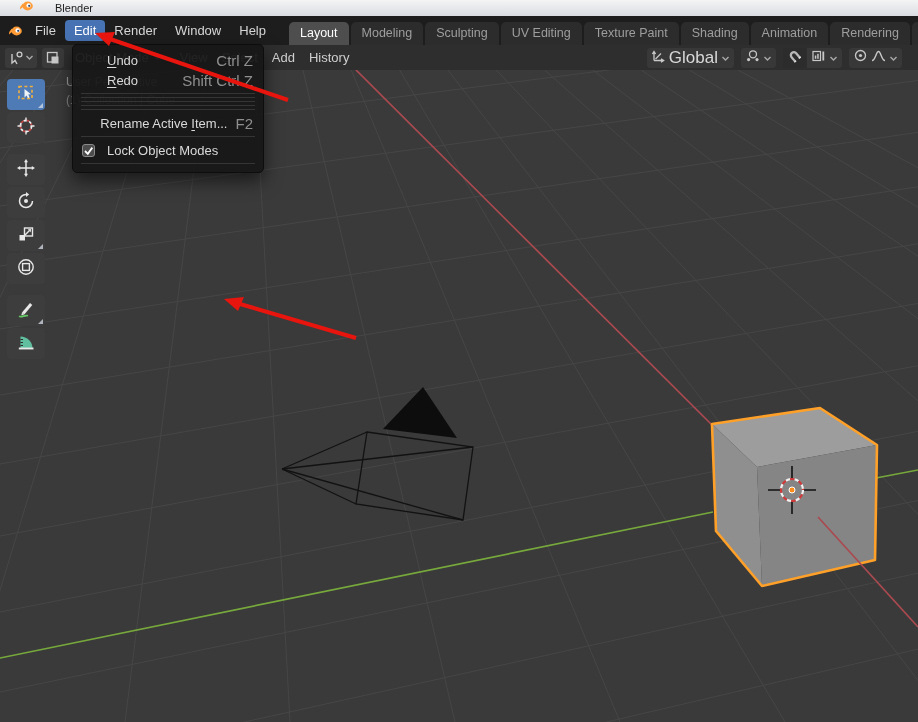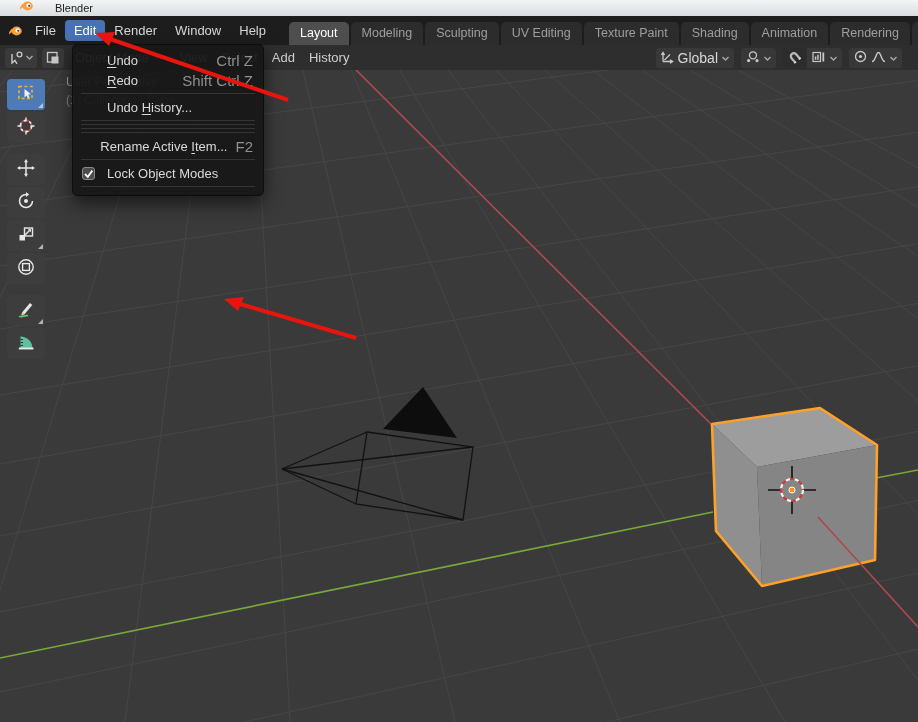--- a/index.html
+++ b/index.html
@@ -24,21 +24,21 @@
   .tab.active { background:#4e4e4e; color:#fdfdfd; }
 
   
   .vheader { height:25px; background:#2e2e2e; display:flex; align-items:center; padding:0 16px 0 5px; gap:5px; }
   .ts-btn { height:20px; background:#3a3a3a; border-radius:3px; display:flex; align-items:center;
     padding:0 3px; gap:1px; }
   .vh-menu { color:#cfcfcf; font-size:13px; padding:2px 7px; border-radius:3px; white-space:nowrap; }
   .vh-mode { display:flex; align-items:center; gap:4px; color:#cfcfcf; font-size:13px; padding:2px 6px; }
   .vh-right { margin-left:auto; display:flex; align-items:center; gap:7px; }
   .widget { height:20px; background:#383838; border-radius:3px; display:flex; align-items:center;
-    padding:0 4px; gap:3px; color:#d8d8d8; font-size:14px; }
+    padding:0 4px; gap:3px; color:#d8d8d8; font-size:17px; }
   .wgroup { display:flex; gap:1px; }
   .wgroup .widget:first-child { border-radius:3px 0 0 3px; background:#2c2c2c; }
   .wgroup .widget:last-child { border-radius:0 3px 3px 0; }
 
   
   .viewport { position:absolute; left:0; top:70px; width:918px; height:652px; overflow:hidden; }
   .scene { position:absolute; inset:0; }
   .ov-text { position:absolute; left:66px; font-size:12px; pointer-events:none; }
 
   
@@ -324,25 +324,20 @@
       <span class="mi-icon"></span>
       <span class="mi-label"><u>U</u>ndo</span>
       <span class="mi-sc">Ctrl Z</span>
     </div>
     <div class="mi">
       <span class="mi-icon"></span>
       <span class="mi-label"><u>R</u>edo</span>
       <span class="mi-sc">Shift Ctrl Z</span>
     </div>
     <div class="msep"></div>
-    <div class="mi">
-      <span class="mi-icon"></span>
-      <span class="mi-label">Undo <u>H</u>istory...</span>
-      <span class="mi-sc"></span>
-    </div>
     <div class="msep"></div>
     <div class="msep"></div>
     <div class="msep"></div>
     <div class="msep"></div>
     <div class="mi">
       <span class="mi-icon"></span>
       <span class="mi-label">Rename Active <u>I</u>tem...</span>
       <span class="mi-sc">F2</span>
     </div>
     <div class="msep"></div>

